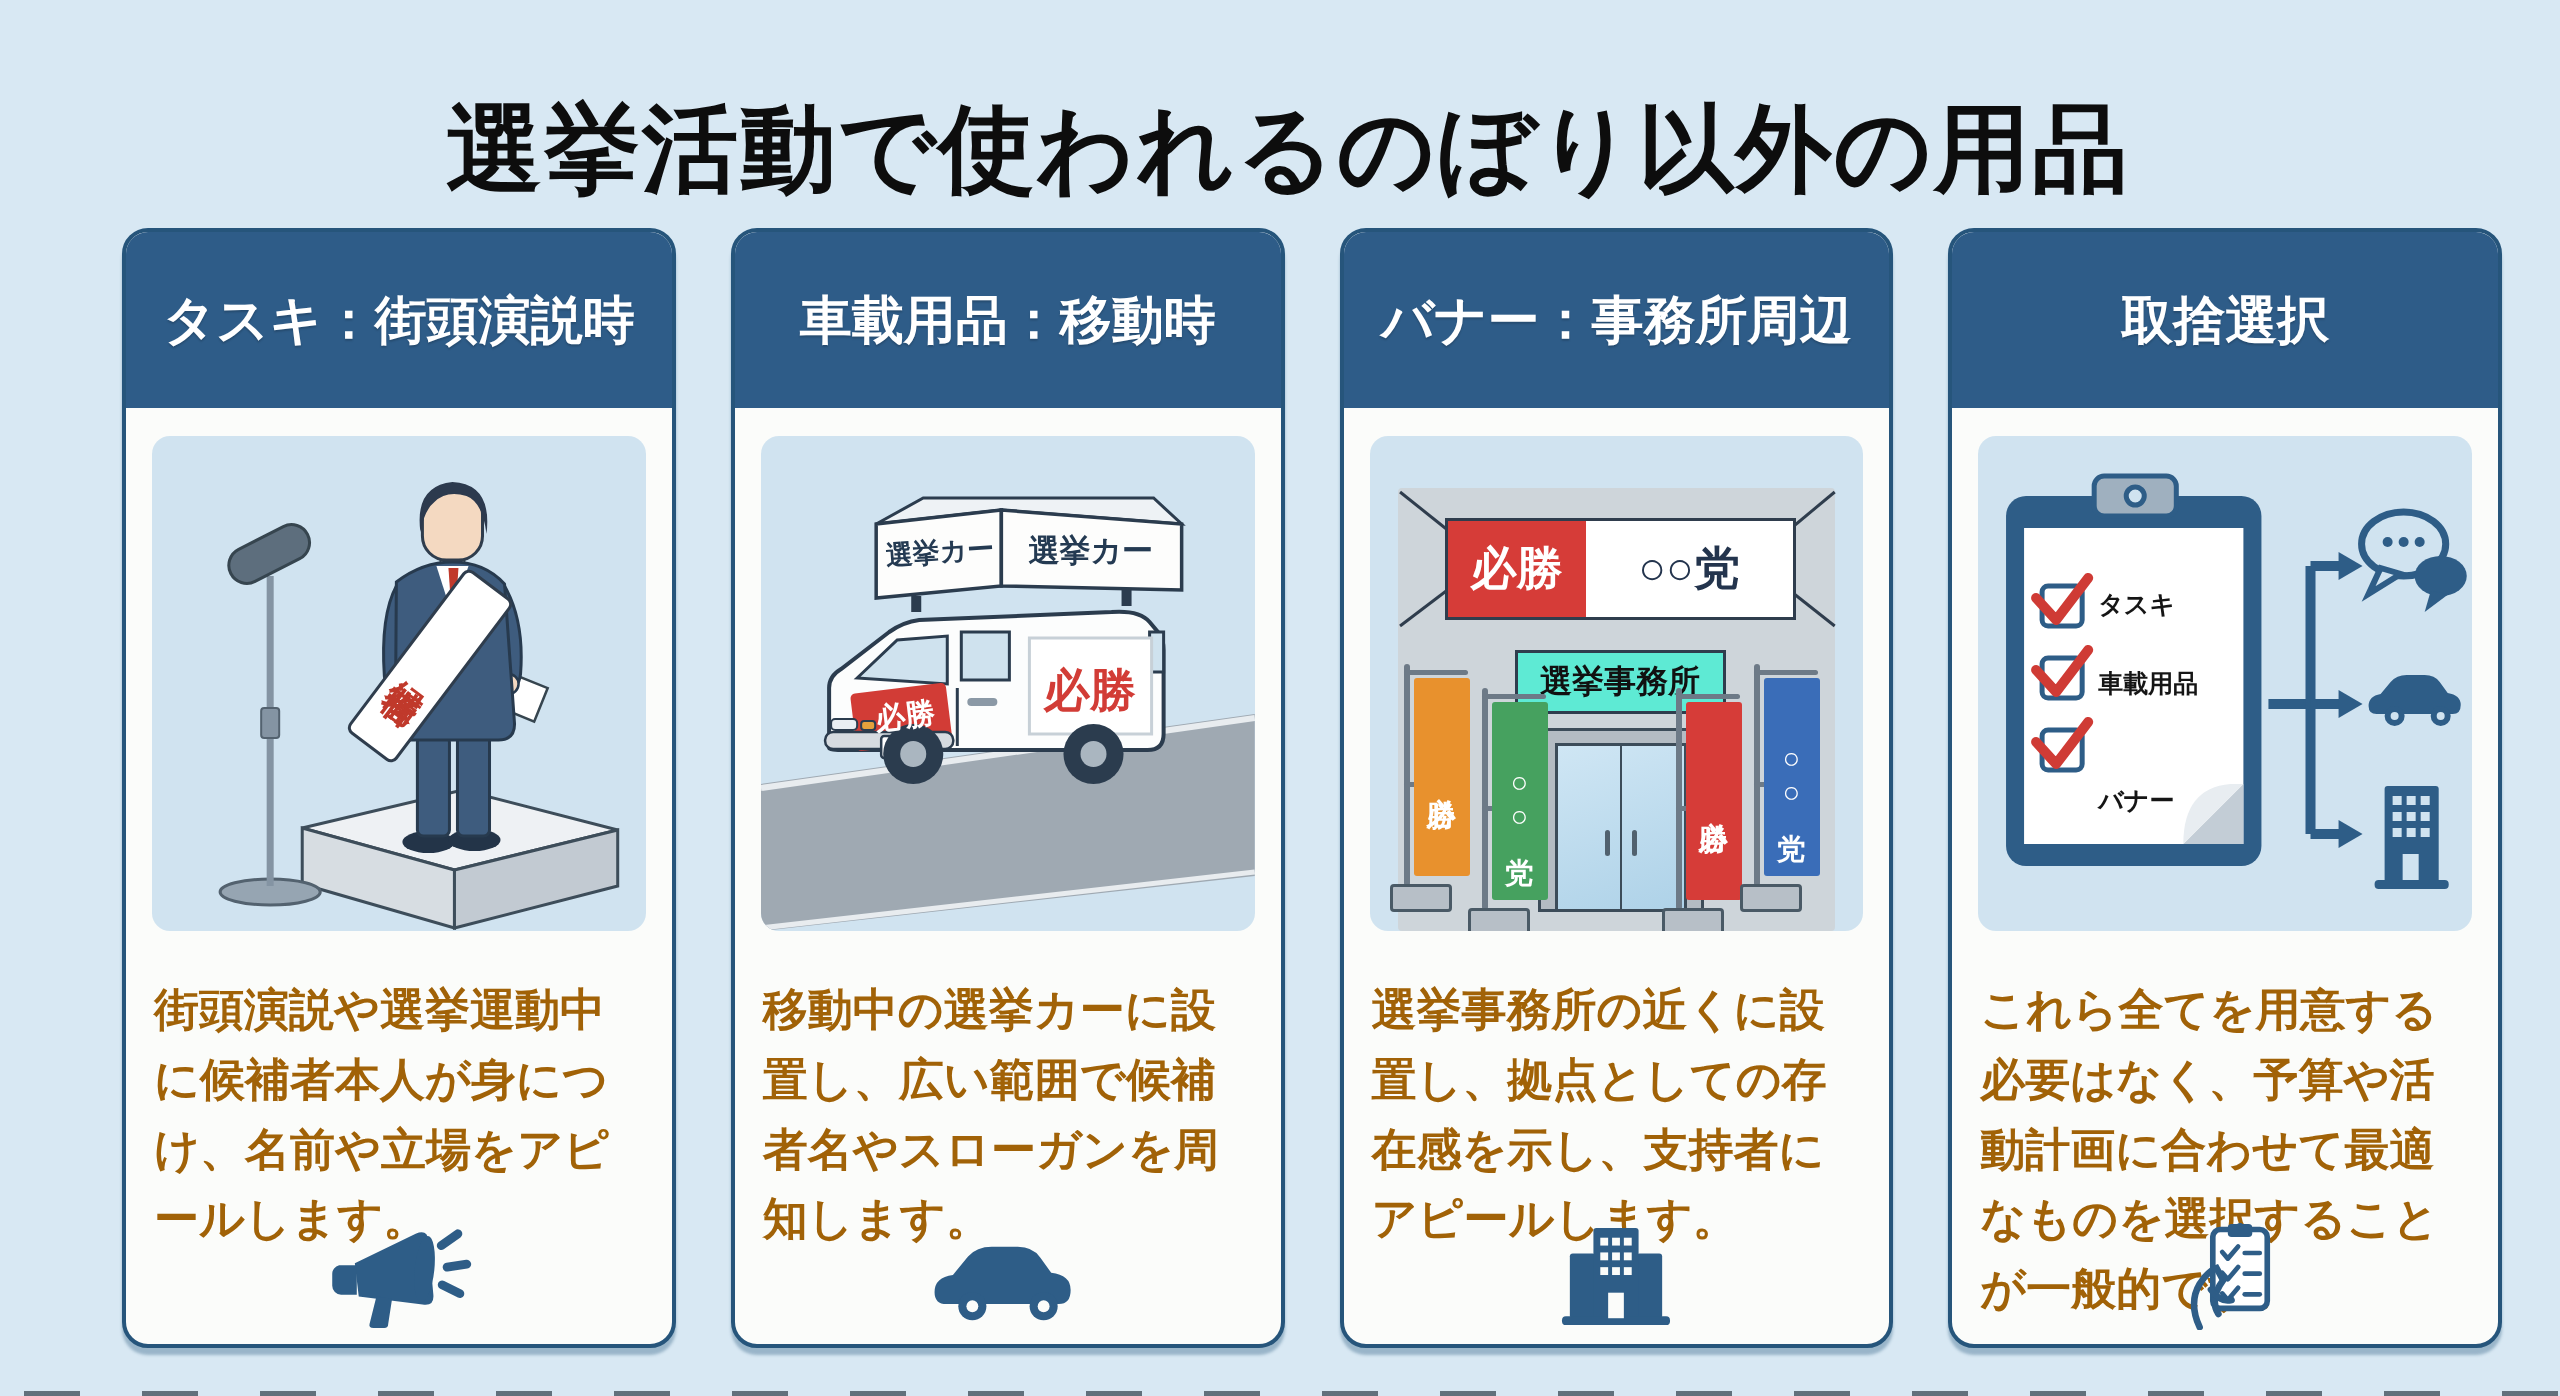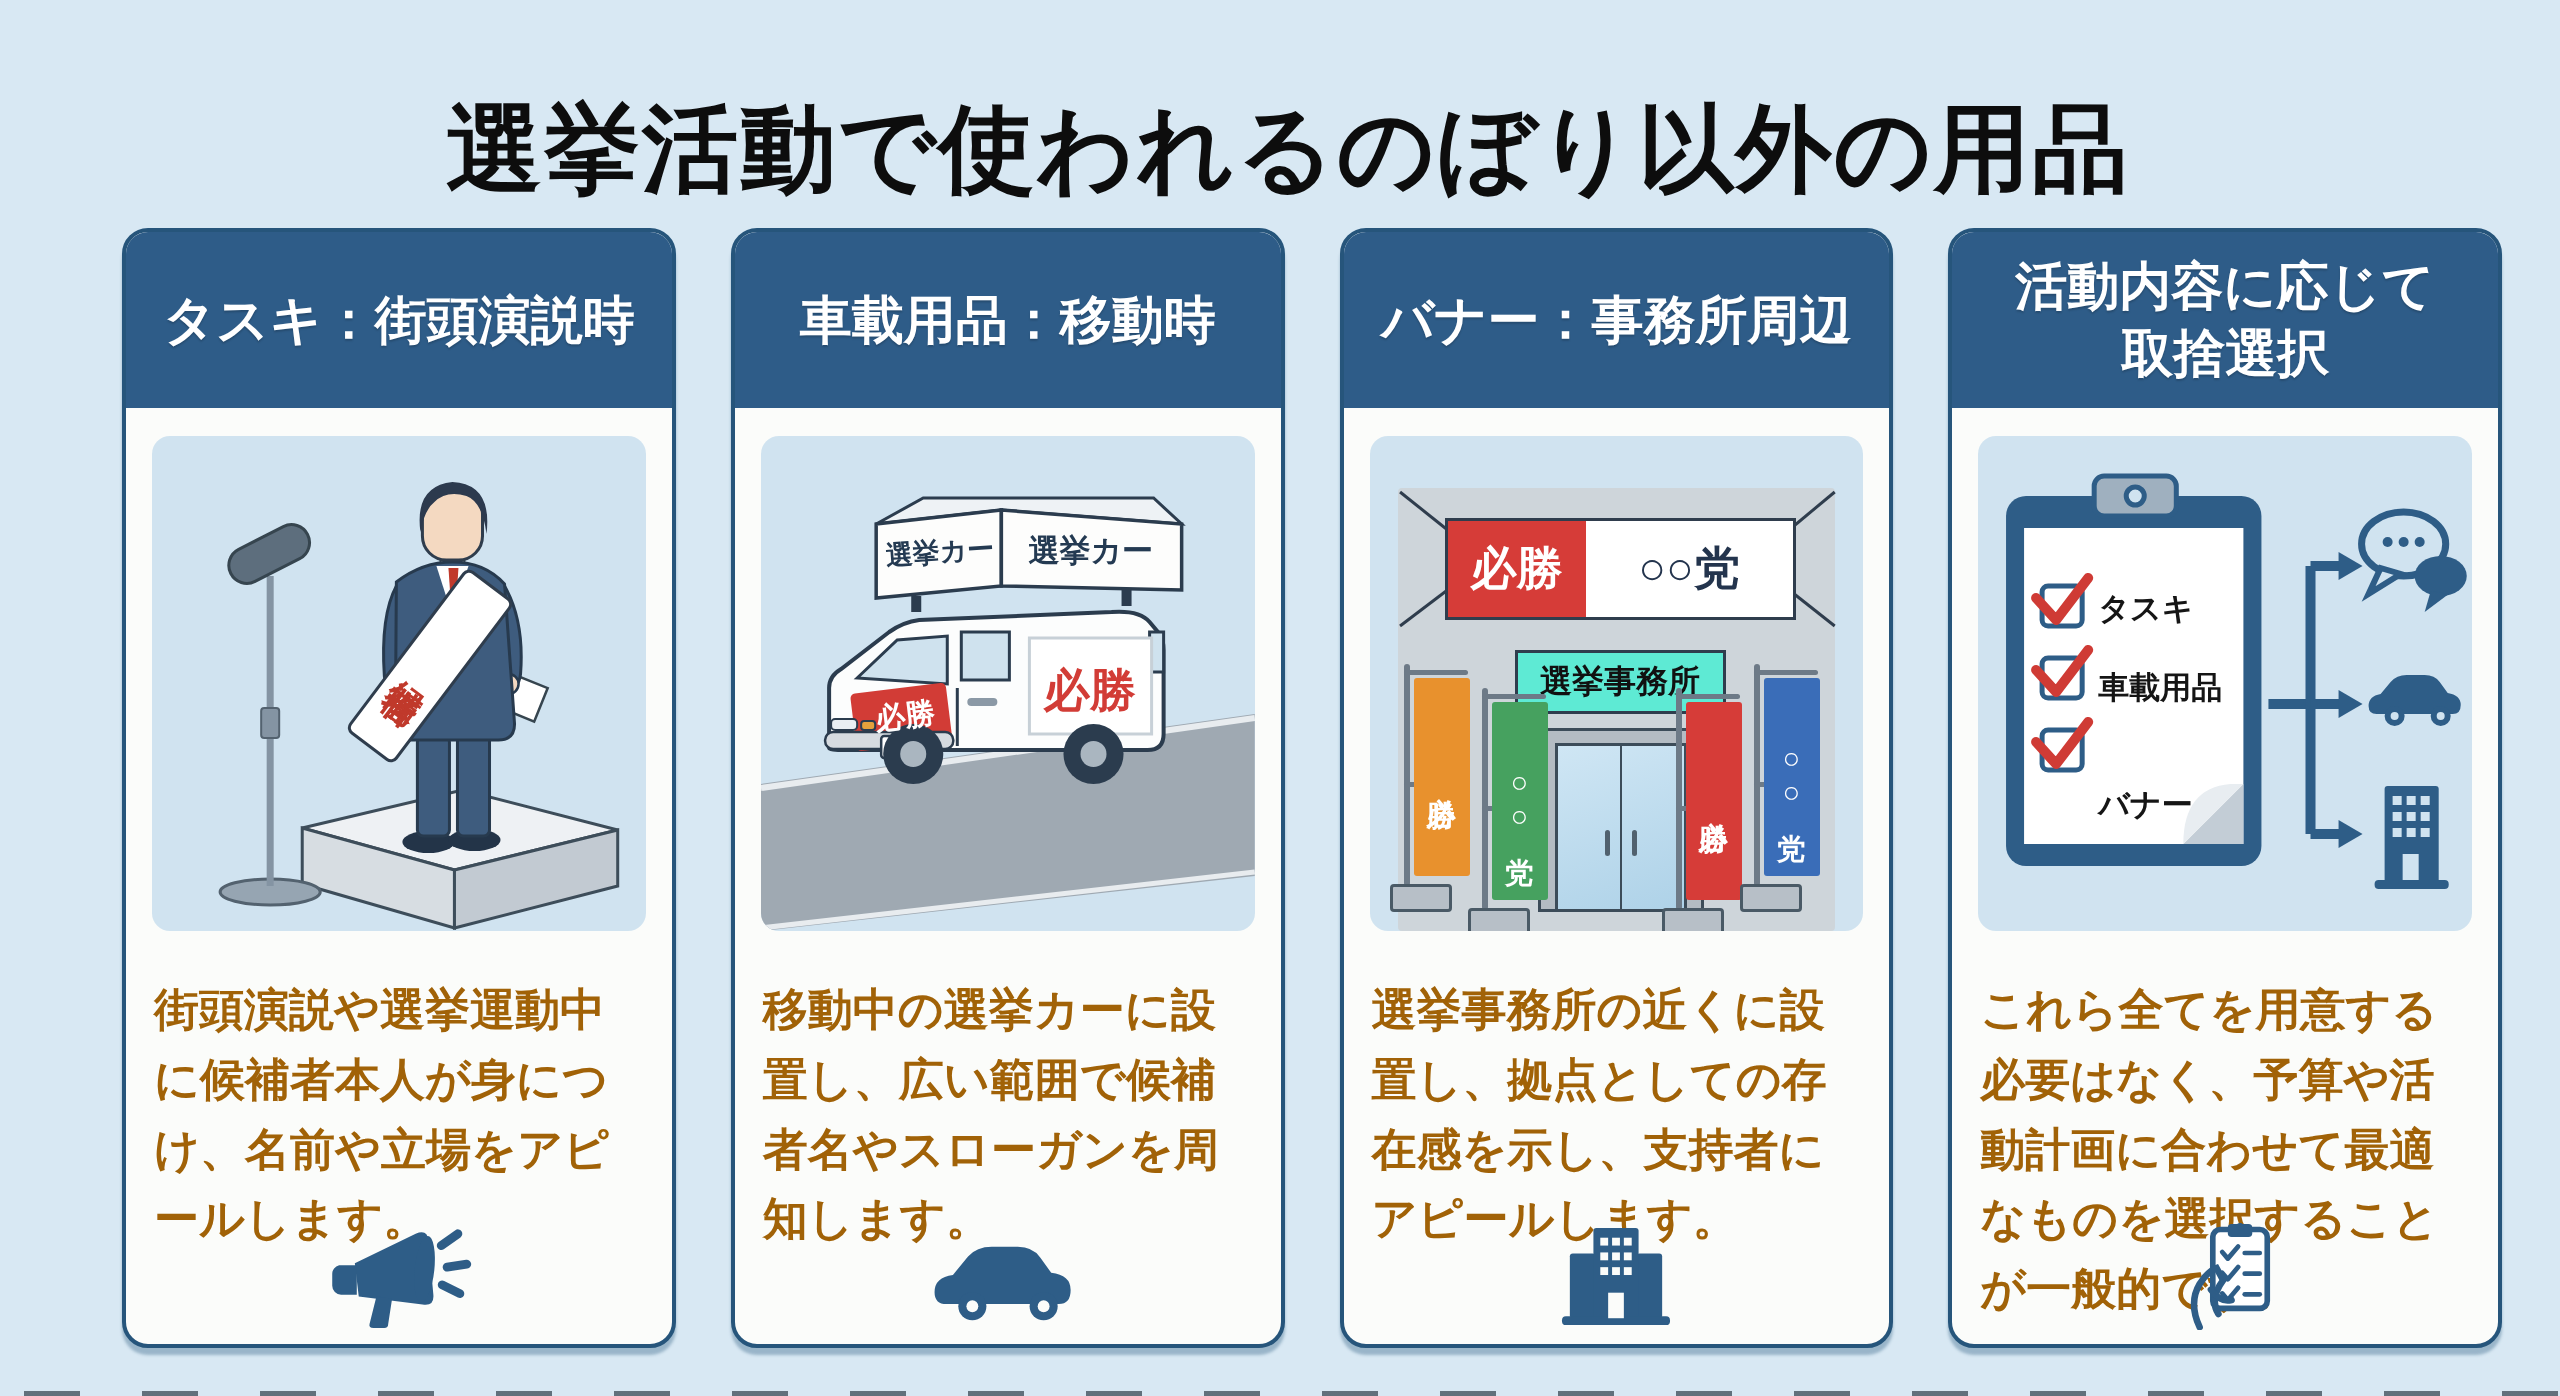--- a/index.html
+++ b/index.html
@@ -91,21 +91,21 @@
   .nobori .arm.mid{top:118px;}
   .nobori .flag{
     position:absolute;left:10px;top:14px;width:56px;height:198px;border-radius:3px;
     display:flex;align-items:center;justify-content:center;
     writing-mode:vertical-rl;text-orientation:upright;
     color:#fff;font-size:29px;font-weight:800;letter-spacing:2px;
   }
   .nobori .base{position:absolute;left:-14px;top:220px;width:56px;height:22px;
     background:#b7bfc7;border:3px solid #4a5a66;border-radius:4px;}
   
-  .chk-label{font-size:31px;color:#151515;width:170px;justify-content:flex-start;}
+  .chk-label{font-size:25px;color:#151515;width:170px;justify-content:flex-start;}
   .chk-label.l0{left:120px;top:152px;}
   .chk-label.l1{left:120px;top:231px;}
   .chk-label.l2{left:120px;top:308px;margin-top:40px;}
   
   .bottom-dashes{
     position:absolute;left:24px;right:0;bottom:0;height:5px;
     background:repeating-linear-gradient(90deg,#43535e 0 56px,rgba(0,0,0,0) 56px 118px);
     opacity:.8;
   }
 </style>
@@ -308,21 +308,20 @@
             <rect x="71" y="46" width="8" height="8"></rect>
             <rect x="83" y="46" width="8" height="8"></rect>
           <rect x="67" y="72" width="16" height="26"></rect>
         </g>
       </svg>
     </div>
   </article>
 
   <article class="card">
     <header class="card-header">
-      <span>活動内容に応じて</span>
       <span>取捨選択</span>
     </header>
     <div class="panel">
       <svg class="scene" viewBox="0 0 493 495" preserveAspectRatio="none">
 
         <rect x="28" y="60" width="255" height="370" rx="20" fill="#2e5d87"></rect>
         <rect x="46" y="92" width="219" height="316" fill="#ffffff"></rect>
         <path d="M205,408 L265,408 L265,348 Z" fill="#c3cdd6"></path>
         <path d="M205,408 L265,348 L252,348 Q205,352 205,408 Z" fill="#e8edf1"></path>
         <rect x="116" y="40" width="82" height="40" rx="10" fill="#9fb0bf" stroke="#2e5d87" stroke-width="5"></rect>

